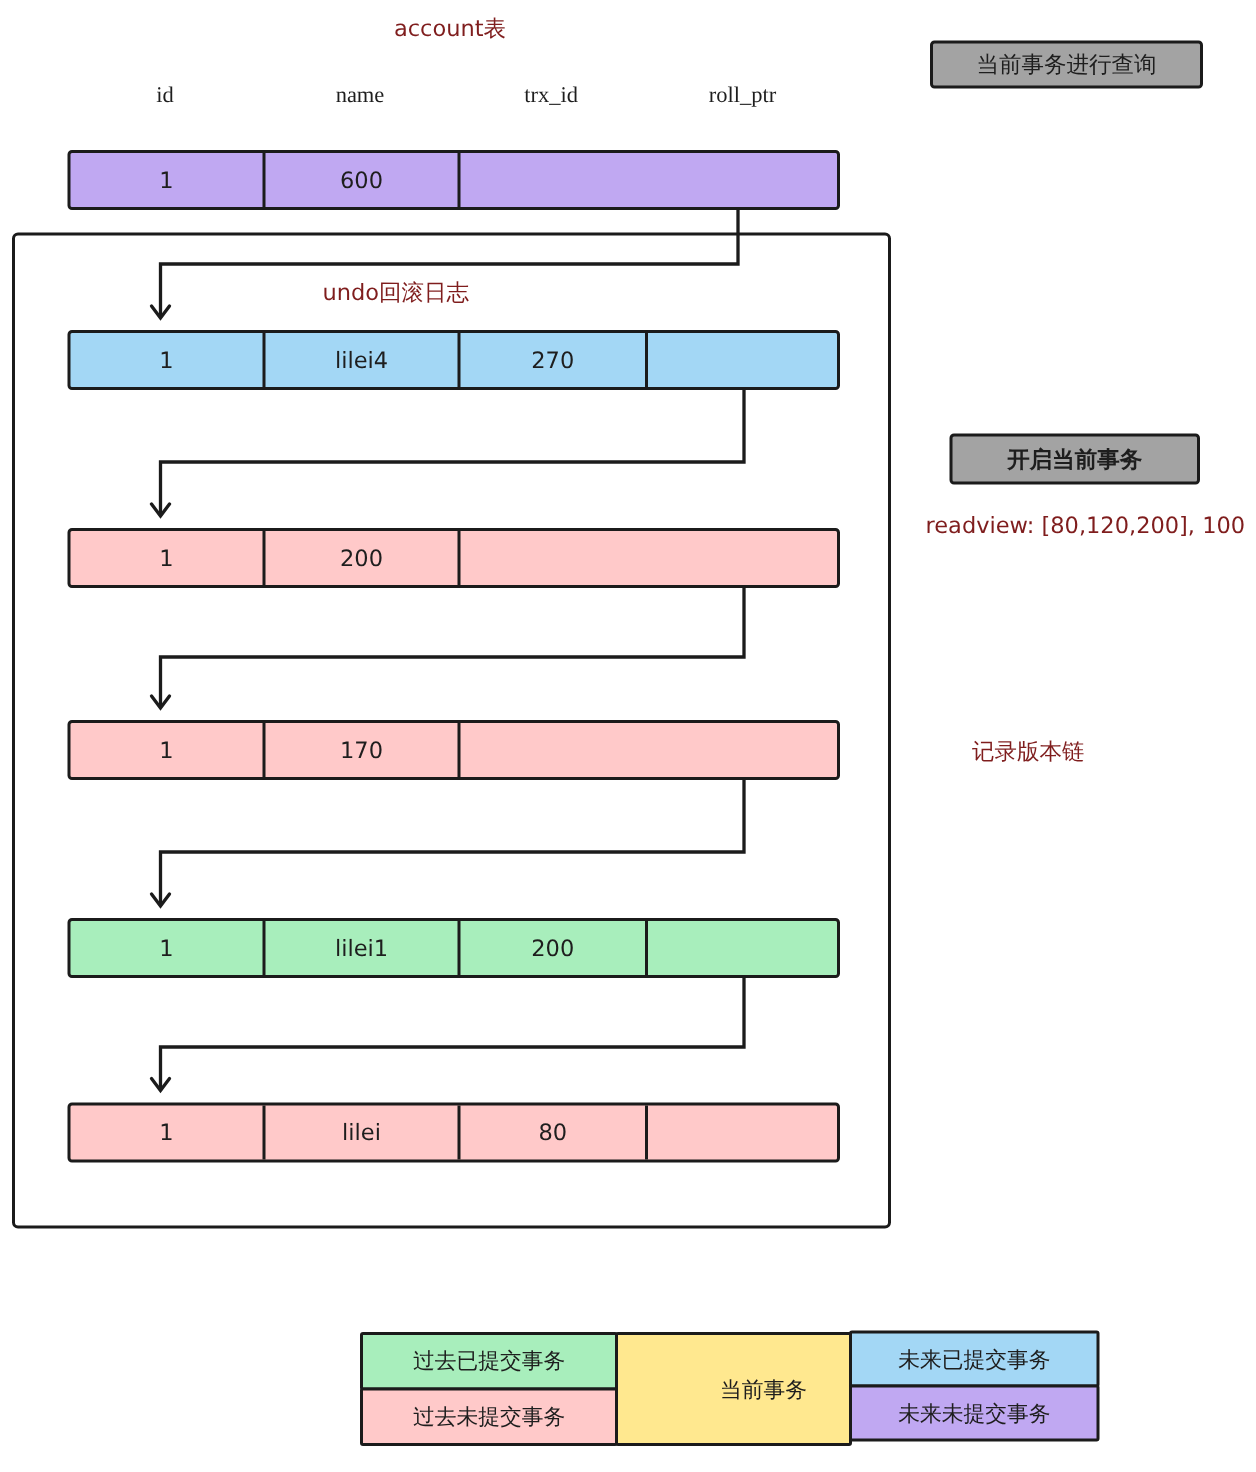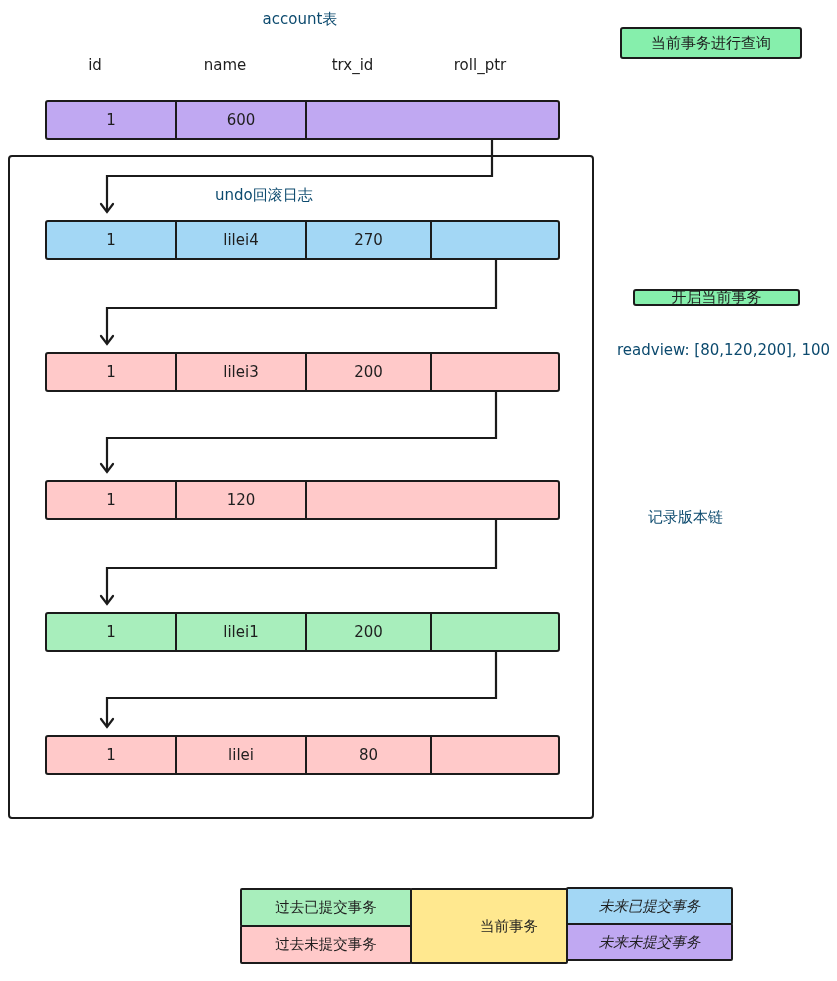--- a/index.html
+++ b/index.html
@@ -1,57 +1,57 @@
 <!DOCTYPE html>
 <html><head>
 <meta charset="utf-8">
 <style>
   html,body{margin:0;padding:0;background:#ffffff;}
   body{font-family:"DejaVu Sans","Liberation Sans",sans-serif;color:#1e1e1e;}
   #canvas{position:relative;width:837px;height:981px;background:#ffffff;overflow:hidden;}
 
-  .static-text{position:absolute;font-size:15px;color:#0c4a6e;}
+  .static-text{position:absolute;font-size:15px;color:#7f1d1d;}
 
   
   .vrow{position:absolute;width:515px;height:40px;border:2.5px solid #1b1b1b;border-radius:3px;
         display:grid;grid-template-columns:130px 130px 125px 1fr;box-sizing:border-box;}
   .vrow .cell{border-right:2.5px solid #1b1b1b;display:flex;align-items:center;justify-content:center;
         font-size:15px;box-sizing:border-box;}
   .vrow .cell:last-child{border-right:none;}
 
   .fill-purple{background:#c0a8f2;}
   .fill-blue{background:#a3d7f5;}
   .fill-pink{background:#ffc9c9;}
   .fill-green{background:#a8eebc;}
   .fill-yellow{background:#ffe88f;}
 
   
-  #col-headers{position:absolute;left:30px;top:56px;width:515px;display:grid;
-        grid-template-columns:130px 130px 125px 1fr;}
+  #col-headers{position:absolute;left:45px;top:56px;width:515px;display:grid;
+        grid-template-columns:130px 130px 125px 1fr;font-family:Liberation Serif, serif;}
   #col-headers span{text-align:center;font-size:15px;}
 
   
-  .yellow-label{position:absolute;background:#86efac;border:2px solid #1b1b1b;border-radius:3px;
+  .yellow-label{position:absolute;background:#a3a3a3;border:2px solid #1b1b1b;border-radius:3px;
         display:flex;align-items:center;justify-content:center;font-size:15px;box-sizing:border-box;}
 
   
   #undo-box{position:absolute;left:8px;top:155px;width:586px;height:664px;
         border:2px solid #1b1b1b;border-radius:4px;box-sizing:border-box;background:transparent;}
 
   
   #legend{position:absolute;left:240px;top:888px;display:flex;align-items:flex-start;}
   .legend-col{display:flex;flex-direction:column;}
   .legend-cell{border:2px solid #1b1b1b;box-sizing:border-box;display:flex;align-items:center;
         justify-content:center;font-size:14.5px;border-radius:2px;}
   .lc-small{width:172px;height:39px;}
   .lc-small+.lc-small{margin-top:-2px;}
   .lc-mid{width:158px;height:76px;margin-left:-2px;padding-left:40px;}
   .lc-right{width:167px;height:38px;}
   .lc-right+.lc-right{margin-top:-2px;}
-  .legend-col.right{margin-left:-2px;margin-top:-1px;font-style:italic;}
+  .legend-col.right{margin-left:-2px;margin-top:-1px;}
 
   #arrow-layer{position:absolute;left:0;top:0;pointer-events:none;}
 </style>
 </head>
 <body>
 
 <div id="canvas">
 
   <div class="static-text" style="left:230px;top:10px;width:140px;text-align:center;">account表</div>
 
@@ -78,52 +78,51 @@
 
   <div class="vrow fill-blue" style="left:45px;top:220px;">
     <div class="cell">1</div>
     <div class="cell">lilei4</div>
     <div class="cell">270</div>
     <div class="cell"></div>
   </div>
 
   <div class="vrow fill-pink" style="left:45px;top:352px;">
     <div class="cell">1</div>
-    <div class="cell">lilei3</div>
     <div class="cell">200</div>
     <div class="cell"></div>
   </div>
 
   <div class="vrow fill-pink" style="left:45px;top:480px;">
     <div class="cell">1</div>
-    <div class="cell">120</div>
+    <div class="cell">170</div>
     <div class="cell"></div>
   </div>
 
   <div class="vrow fill-green" style="left:45px;top:612px;">
     <div class="cell">1</div>
     <div class="cell">lilei1</div>
     <div class="cell">200</div>
     <div class="cell"></div>
   </div>
 
   <div class="vrow fill-pink" style="left:45px;top:735px;">
     <div class="cell">1</div>
     <div class="cell">lilei</div>
     <div class="cell">80</div>
     <div class="cell"></div>
   </div>
 
-  <div class="yellow-label" style="left:633px;top:289px;width:167px;height:17px;">
+  <div class="yellow-label" style="left:633px;top:289px;width:167px;height:34px;font-weight:bold;">
     <span>开启当前事务</span>
   </div>
 
   <div class="static-text" style="left:617px;top:341px;width:220px;">readview: [80,120,200], 100</div>
 
-  <div class="static-text" style="left:648px;top:508px;width:120px;">记录版本链</div>
+  <div class="static-text" style="left:648px;top:492px;width:120px;">记录版本链</div>
 
   <svg id="arrow-layer" width="837" height="981">
     <defs>
       <marker id="ah" markerWidth="18" markerHeight="18" refX="10" refY="8" orient="auto" markerUnits="userSpaceOnUse">
         <path d="M2 2 L10 8 L2 14" fill="none" stroke="#1b1b1b" stroke-width="2.2" stroke-linecap="round"></path>
       </marker>
     </defs>
     <path d="M492 140 L492 176 L107 176 L107 212" fill="none" stroke="#1b1b1b" stroke-width="2.2" marker-end="url(#ah)"></path>
     <path d="M496 259 L496 308 L107 308 L107 344" fill="none" stroke="#1b1b1b" stroke-width="2.2" marker-end="url(#ah)"></path>
     <path d="M496 391 L496 438 L107 438 L107 472" fill="none" stroke="#1b1b1b" stroke-width="2.2" marker-end="url(#ah)"></path>

